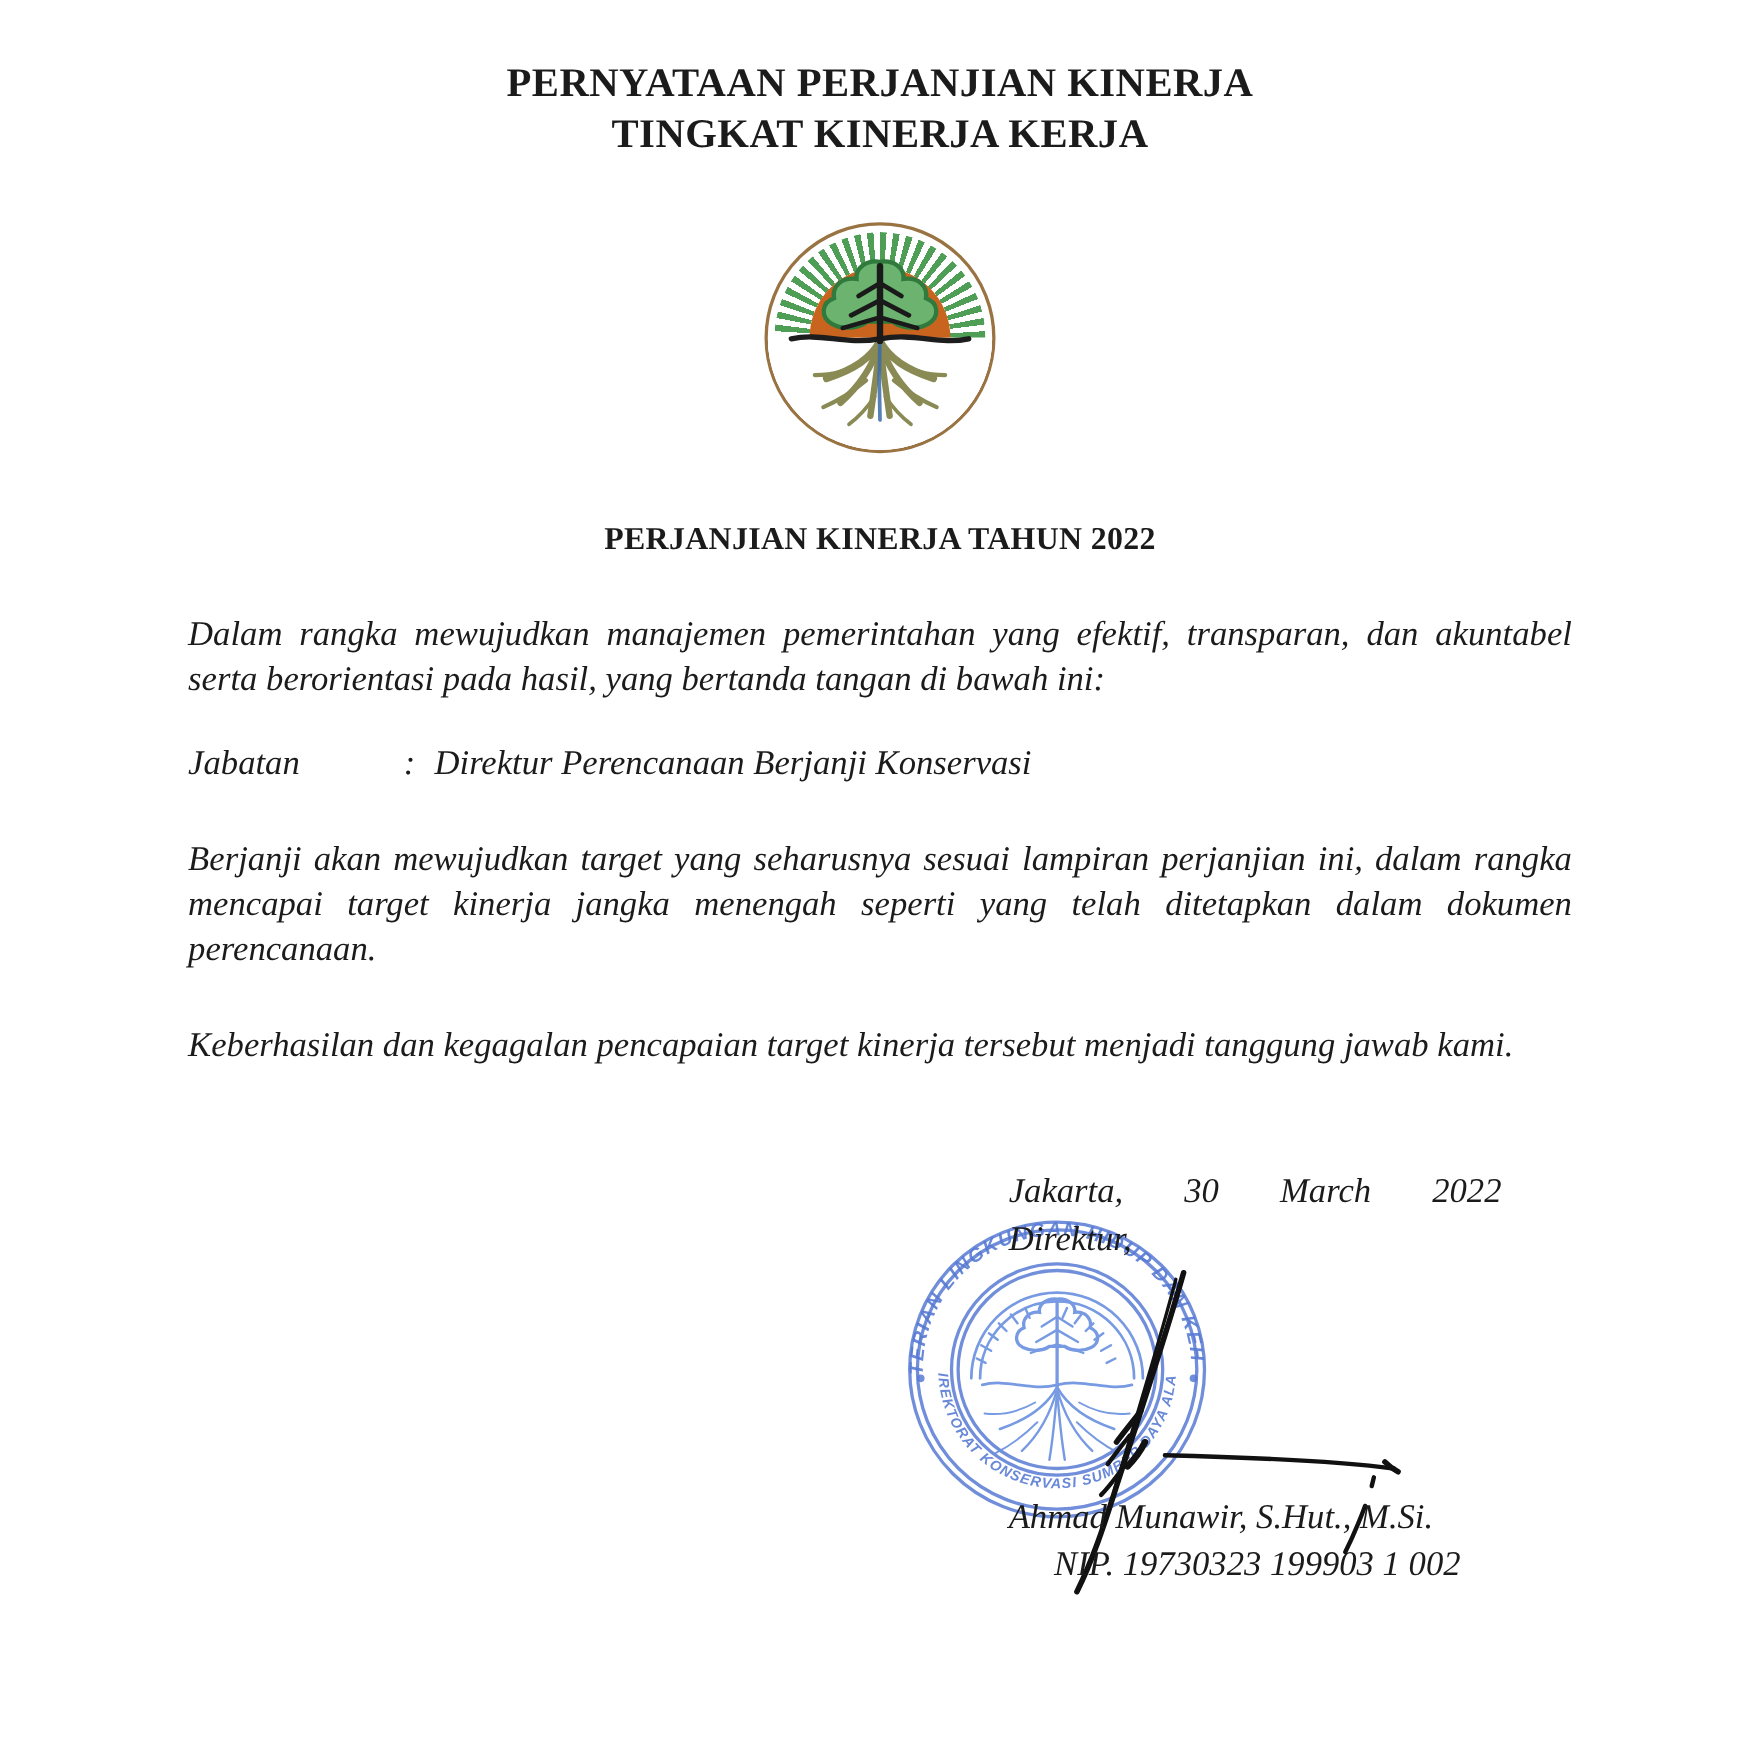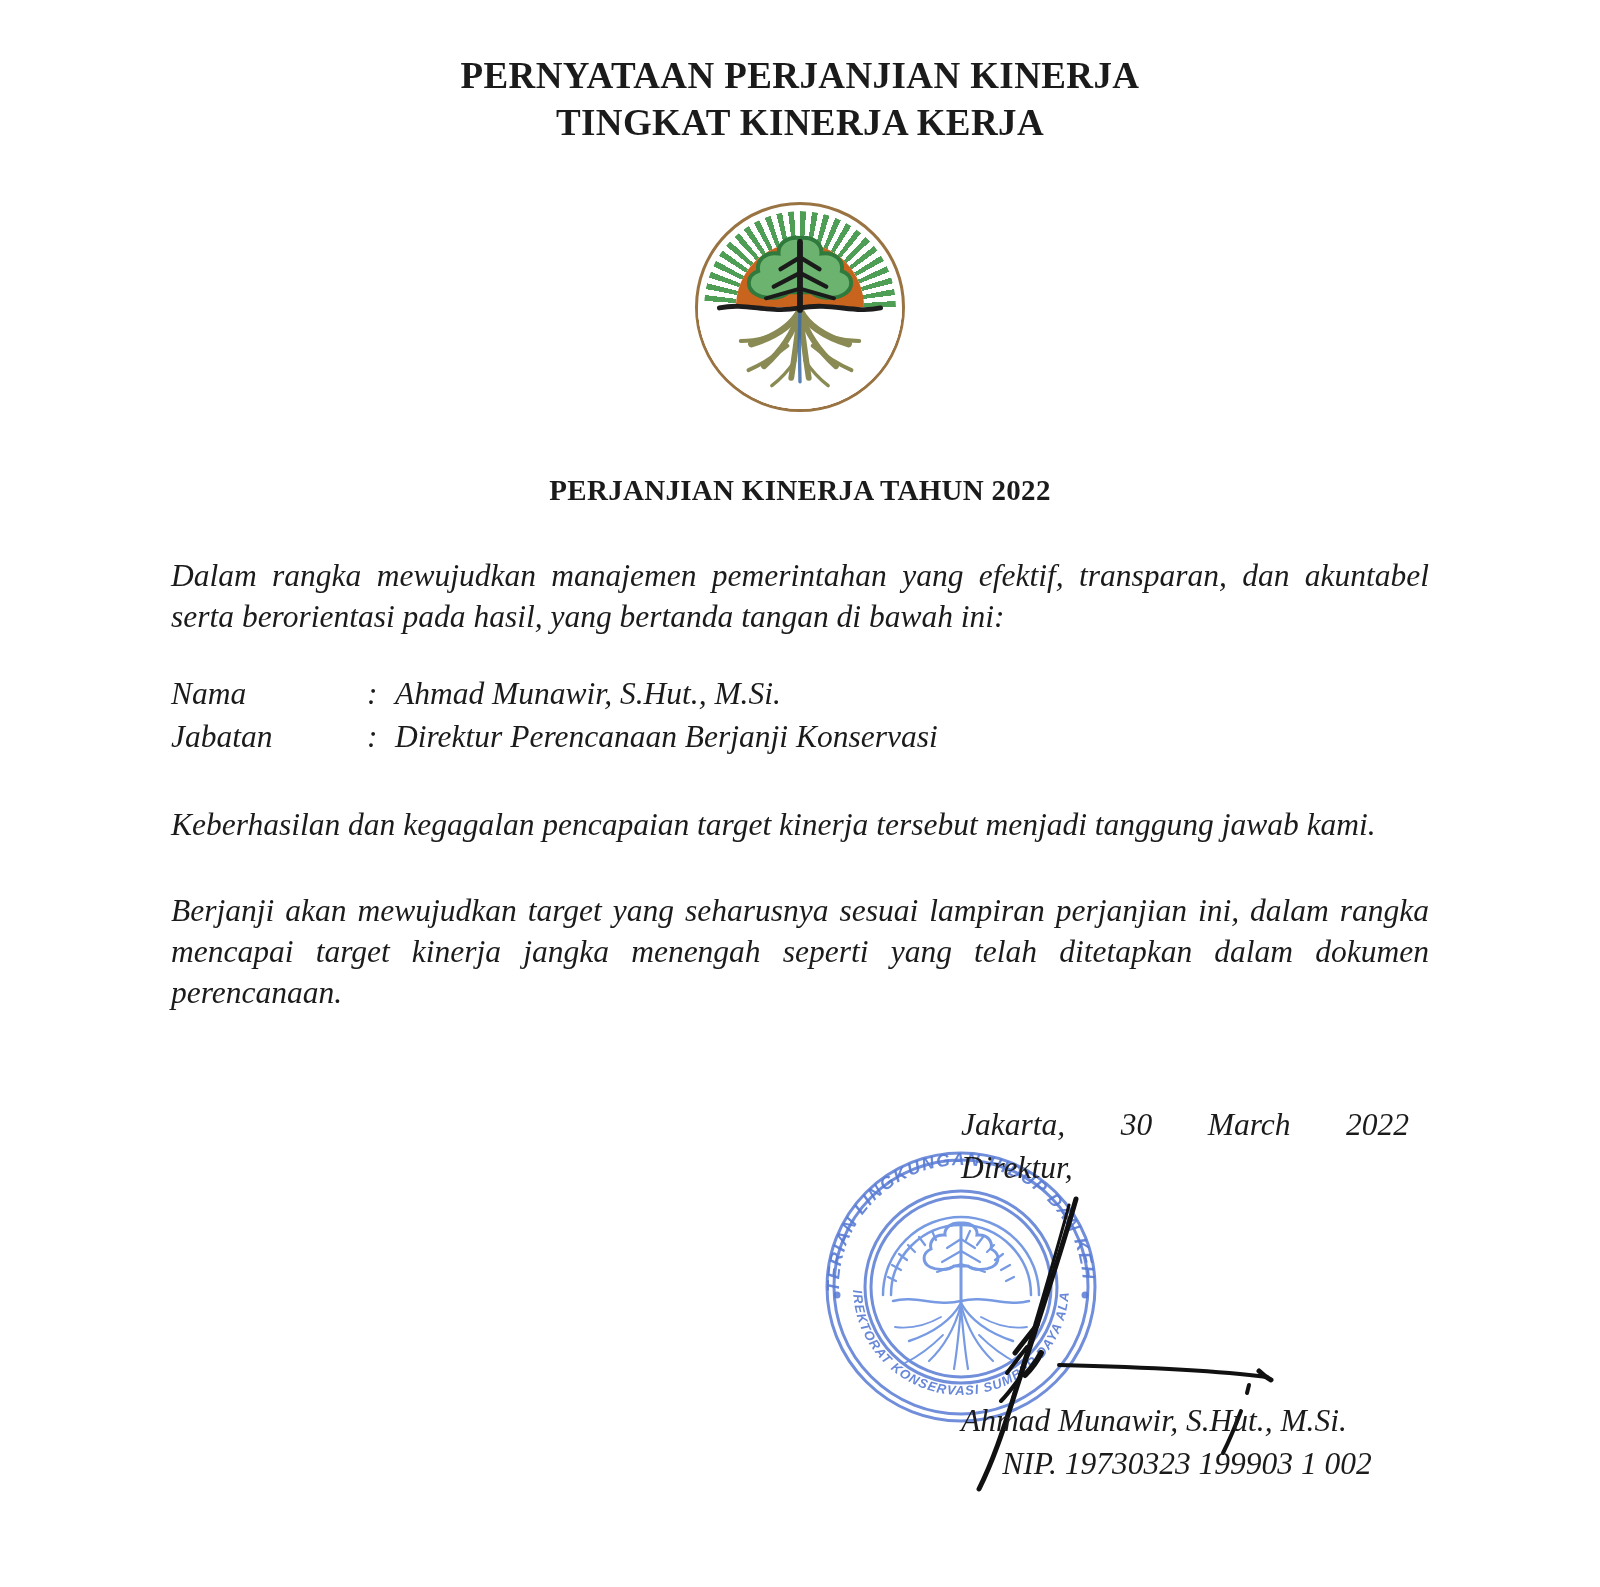--- a/index.html
+++ b/index.html
@@ -147,21 +147,21 @@
   .para-final { margin-top: 46px; }
 
   
   .sign-zone {
     position: relative;
     margin-top: 76px;
     height: 420px;
   }
   .sign-block {
     position: absolute;
-    left: 790px;
+    left: 746px;
     top: 16px;
     width: 452px;
     font-size: 31.5px;
     line-height: 1.3;
     z-index: 3;
   }
   .sign-city {
     display: flex;
     justify-content: space-between;
     width: 448px;
@@ -257,36 +257,31 @@
   </div>
 
   <div class="section-heading">PERJANJIAN KINERJA TAHUN 2022</div>
 
   <div class="body-block">
 
     <p class="para para-intro">Dalam rangka mewujudkan manajemen pemerintahan yang efektif, transparan, dan akuntabel serta berorientasi pada hasil, yang bertanda tangan di bawah ini:</p>
 
     <table class="kv-table">
       <tbody>
-          <tr>
-        <td class="kv-label">Nama</td>
-        <td class="kv-colon">:</td>
-        <td>Ahmad Munawir, S.Hut., M.Si.</td>
-      </tr>
       <tr>
         <td class="kv-label">Jabatan</td>
         <td class="kv-colon">:</td>
         <td>Direktur Perencanaan Berjanji Konservasi</td>
       </tr>
     </tbody>
       </table>
 
+    <p class="para para-promise">Berjanji akan mewujudkan target yang seharusnya sesuai lampiran perjanjian ini, dalam rangka mencapai target kinerja jangka menengah seperti yang telah ditetapkan dalam dokumen perencanaan.</p>
+
     <p class="para para-final">Keberhasilan dan kegagalan pencapaian target kinerja tersebut menjadi tanggung jawab kami.</p>
-
-    <p class="para para-promise">Berjanji akan mewujudkan target yang seharusnya sesuai lampiran perjanjian ini, dalam rangka mencapai target kinerja jangka menengah seperti yang telah ditetapkan dalam dokumen perencanaan.</p>
 
     <div class="sign-zone">
 
       <div class="stamp">
         <svg viewBox="0 0 340 340">
           <defs>
             <path id="arcTop" d="M 48 170 A 122 122 0 0 1 292 170"></path>
             <path id="arcBottom" d="M 62 170 A 108 108 0 0 0 278 170"></path>
           </defs>
           <g fill="none" stroke="#4a6fd0" stroke-width="3" opacity="0.85">

